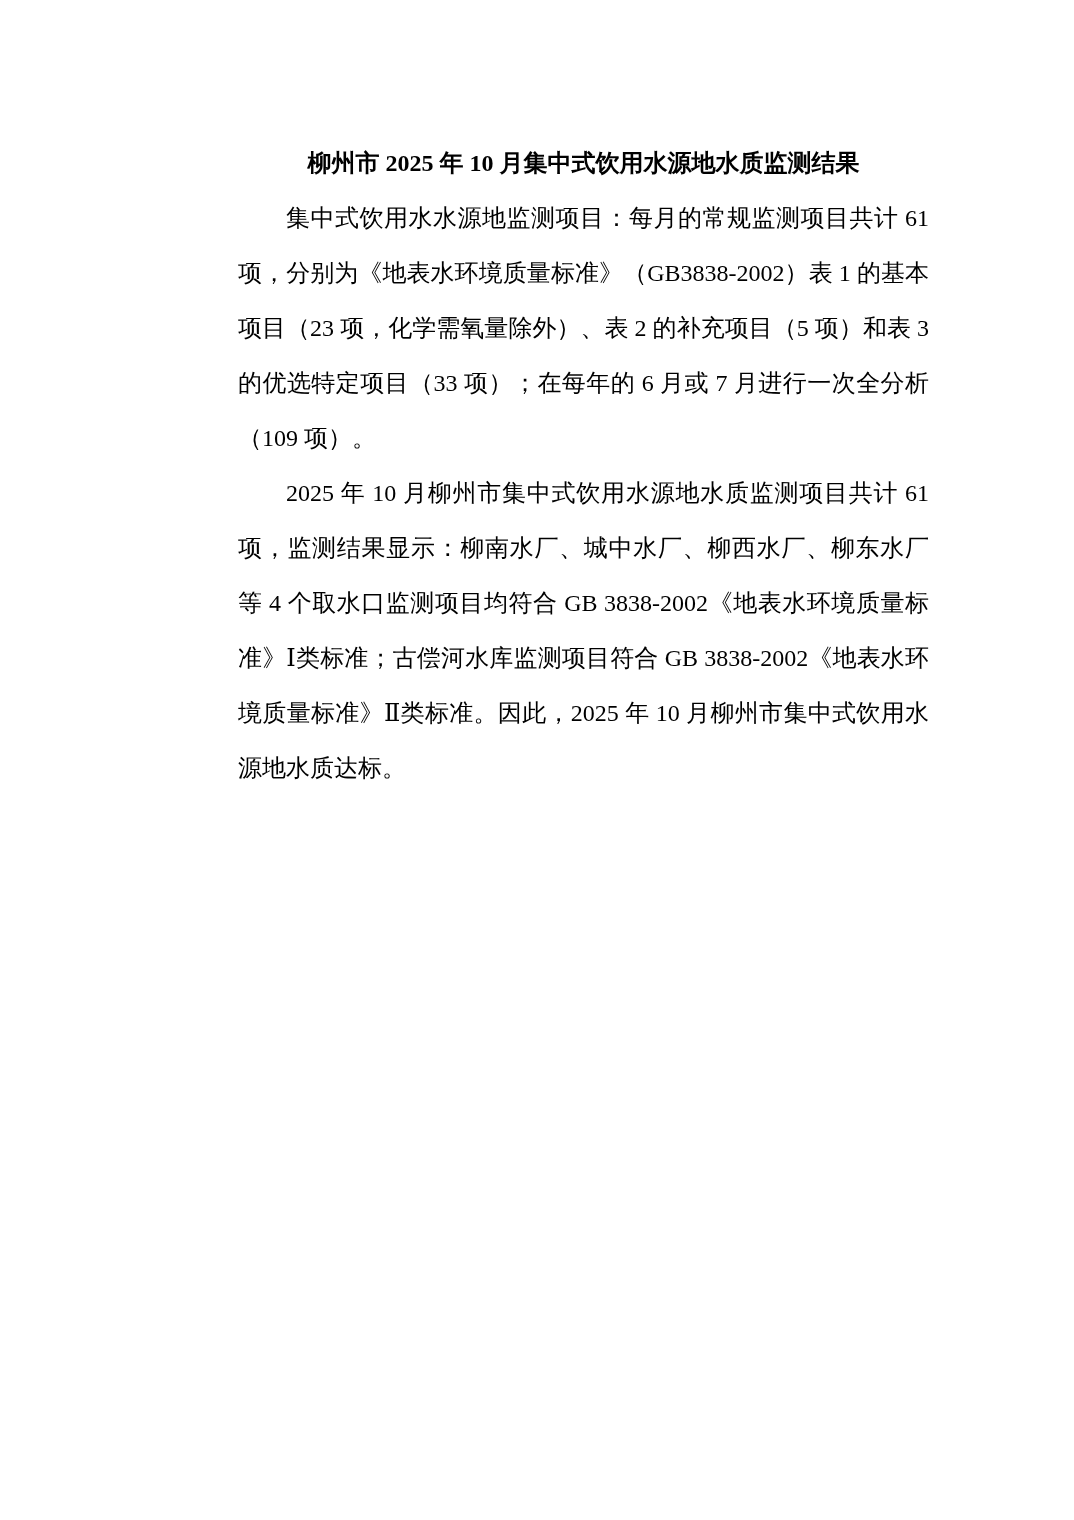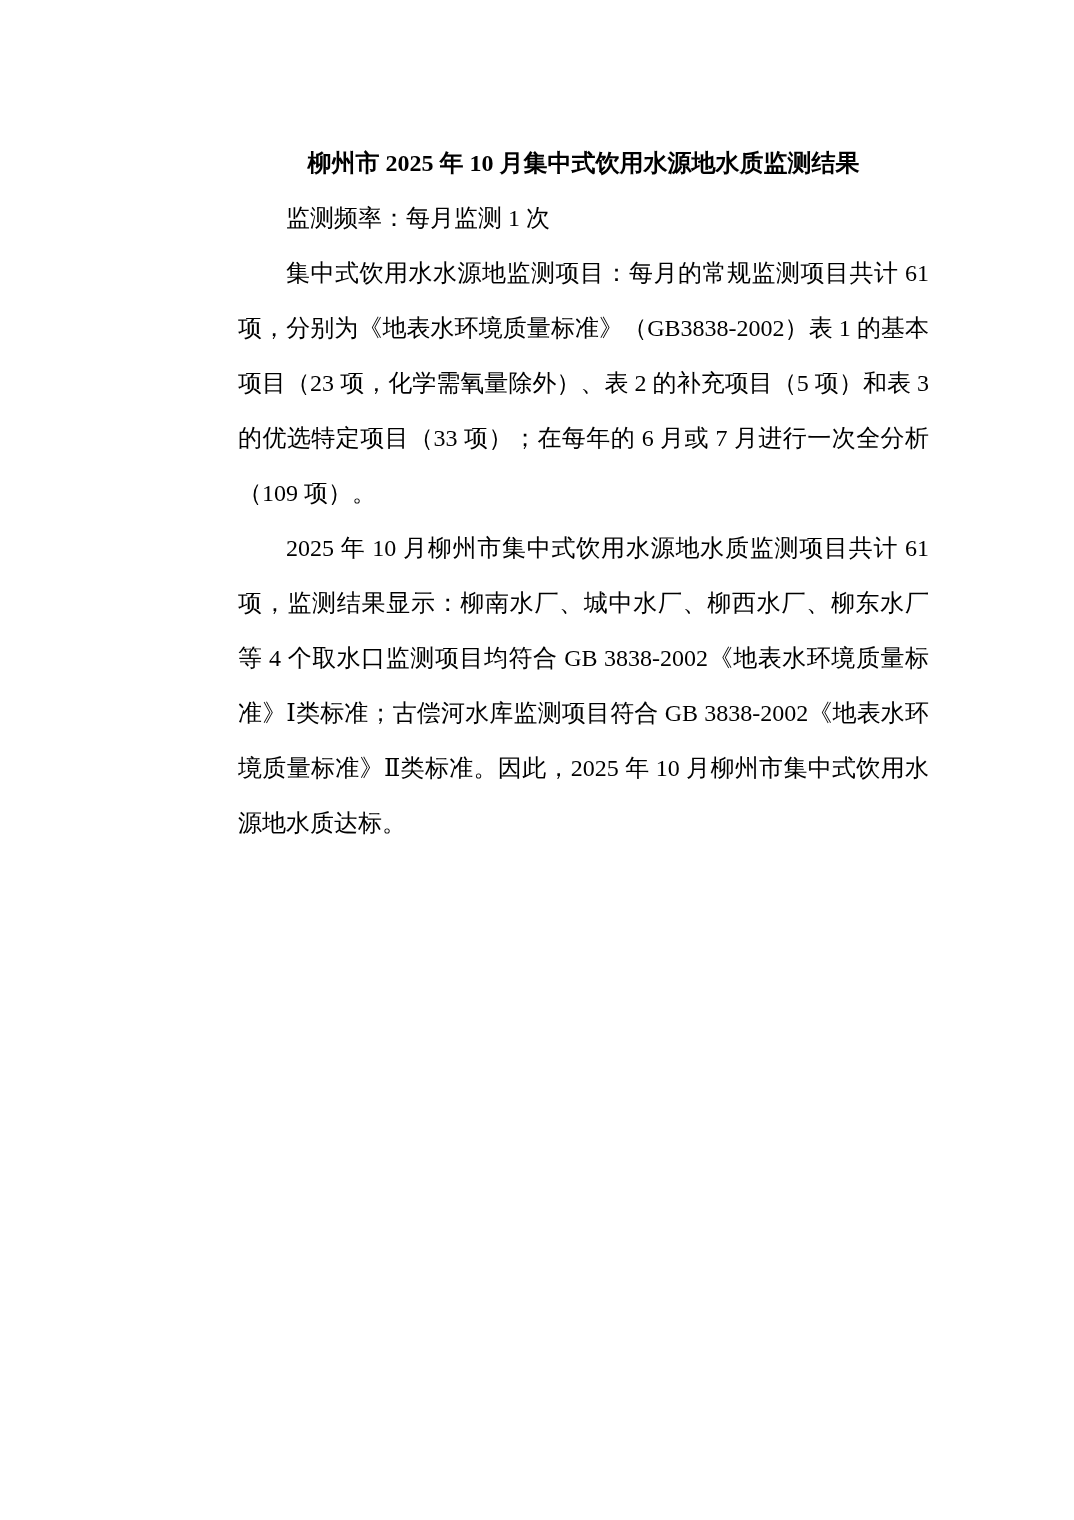--- a/index.html
+++ b/index.html
@@ -34,16 +34,15 @@
     text-align: justify;
   }
   
   .nw { white-space: nowrap; }
 </style>
 </head>
 <body>
 
 <div class="page">
   <h1 class="doc-title">柳州市 2025 年 10 月集中式饮用水源地水质监测结果</h1>
-  <p class="doc-para">监测频率：每月监测 <span class="nw">1</span> 次</p>
   <p class="doc-para">集中式饮用水水源地监测项目：每月的常规监测项目共计 <span class="nw">61</span> 项，分别为《地表水环境质量标准》（<span class="nw">GB3838-2002</span>）表 <span class="nw">1</span> 的基本项目（<span class="nw">23</span> 项，化学需氧量除外）、表 <span class="nw">2</span> 的补充项目（<span class="nw">5</span> 项）和表 <span class="nw">3</span> 的优选特定项目（<span class="nw">33</span> 项）；在每年的 <span class="nw">6</span> 月或 <span class="nw">7</span> 月进行一次全分析（<span class="nw">109</span> 项）。</p>
   <p class="doc-para"><span class="nw">2025</span> 年 <span class="nw">10</span> 月柳州市集中式饮用水源地水质监测项目共计 <span class="nw">61</span> 项，监测结果显示：柳南水厂、城中水厂、柳西水厂、柳东水厂等 <span class="nw">4</span> 个取水口监测项目均符合 <span class="nw">GB</span> <span class="nw">3838-2002</span>《地表水环境质量标准》Ⅰ类标准；古偿河水库监测项目符合 <span class="nw">GB</span> <span class="nw">3838-2002</span>《地表水环境质量标准》Ⅱ类标准。因此，<span class="nw">2025</span> 年 <span class="nw">10</span> 月柳州市集中式饮用水源地水质达标。</p>
 </div>
 
 </body></html>

